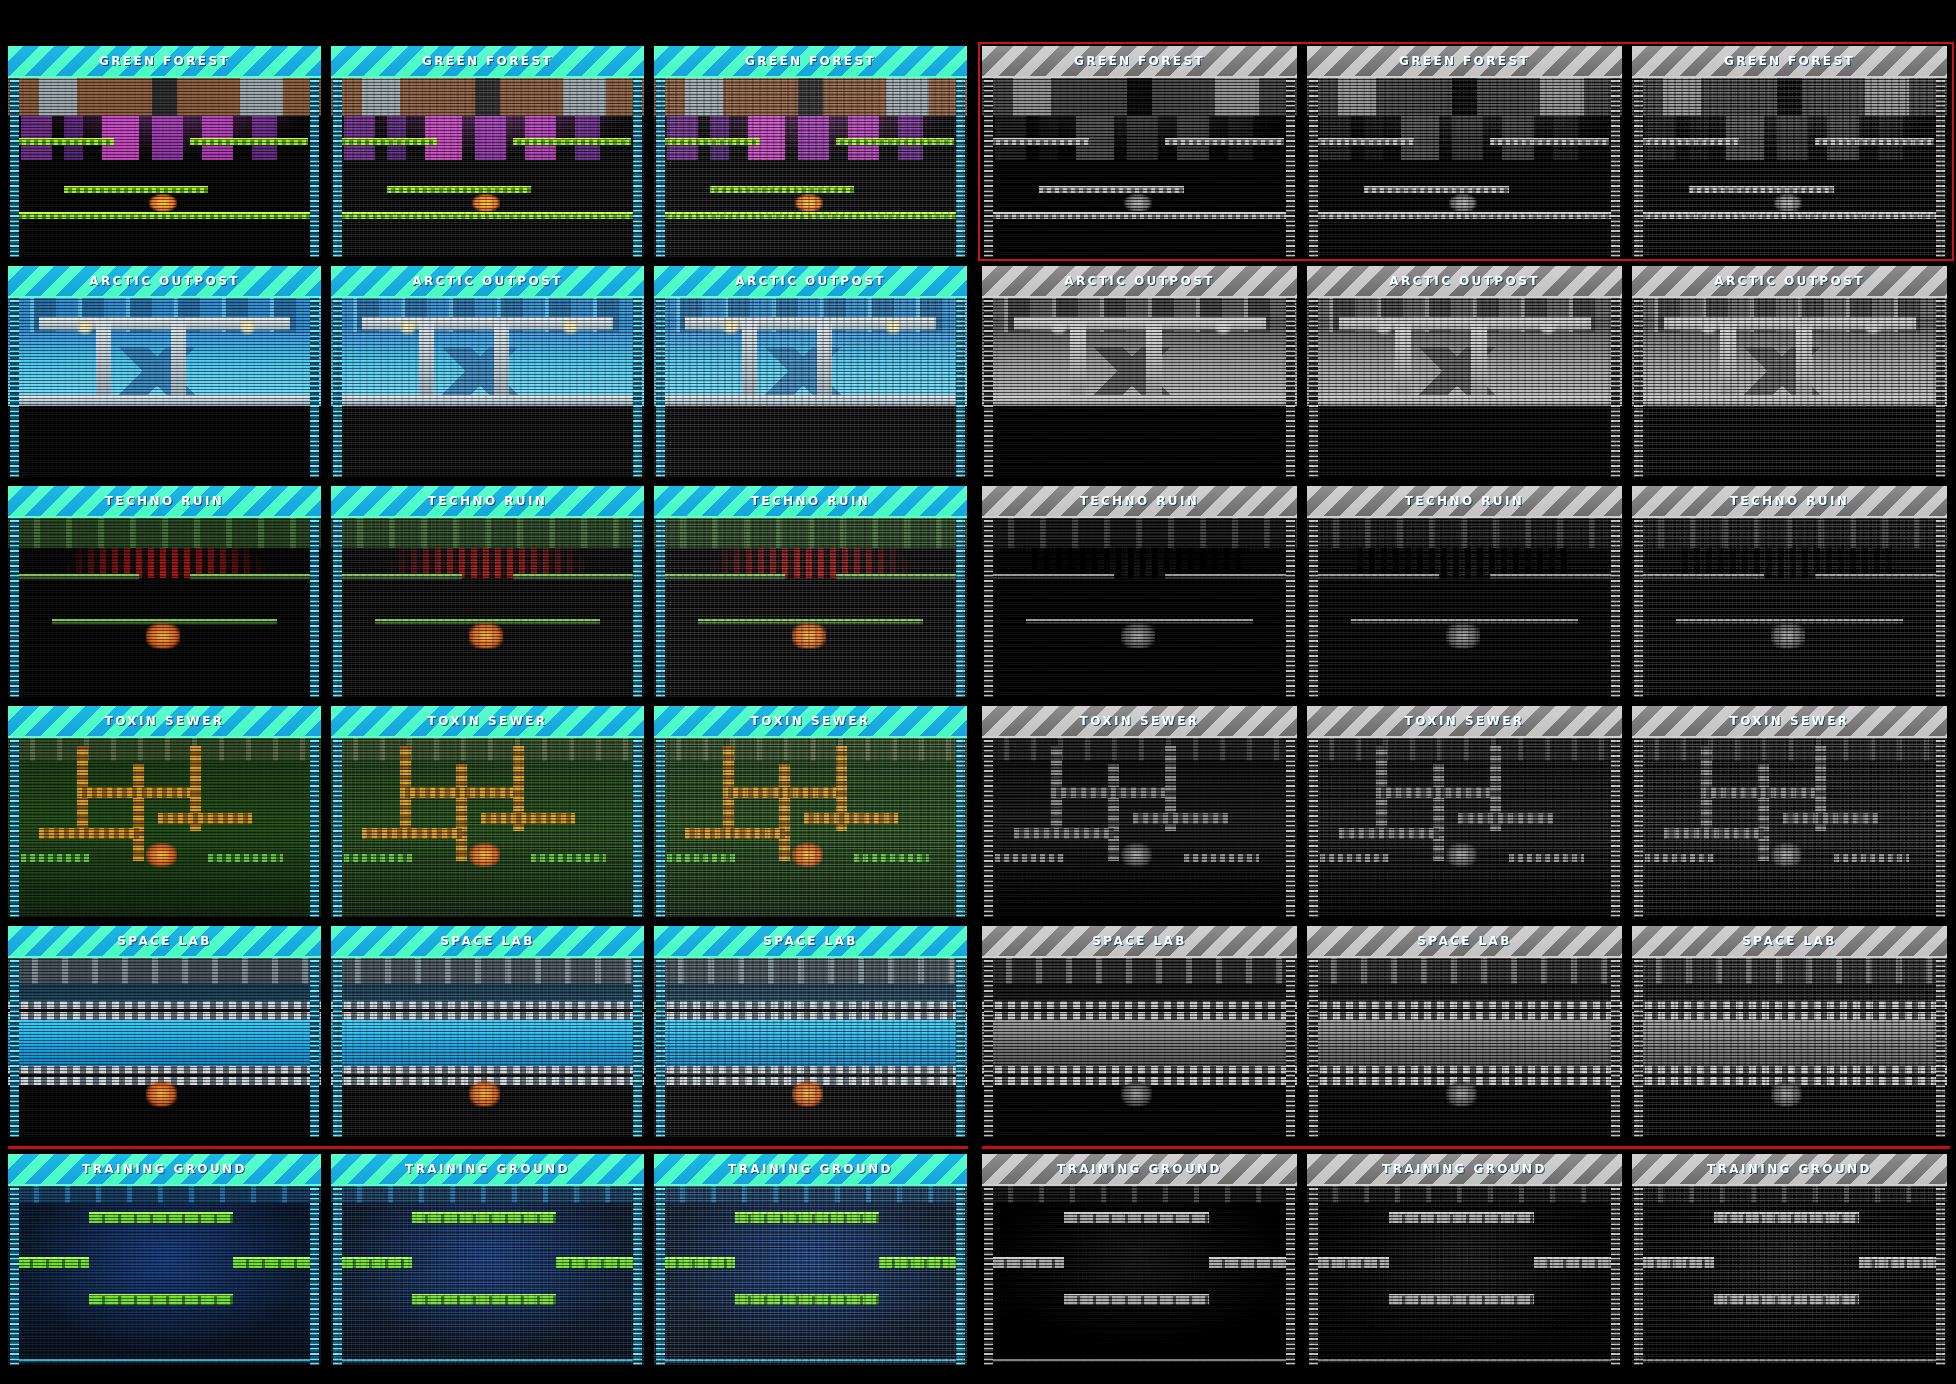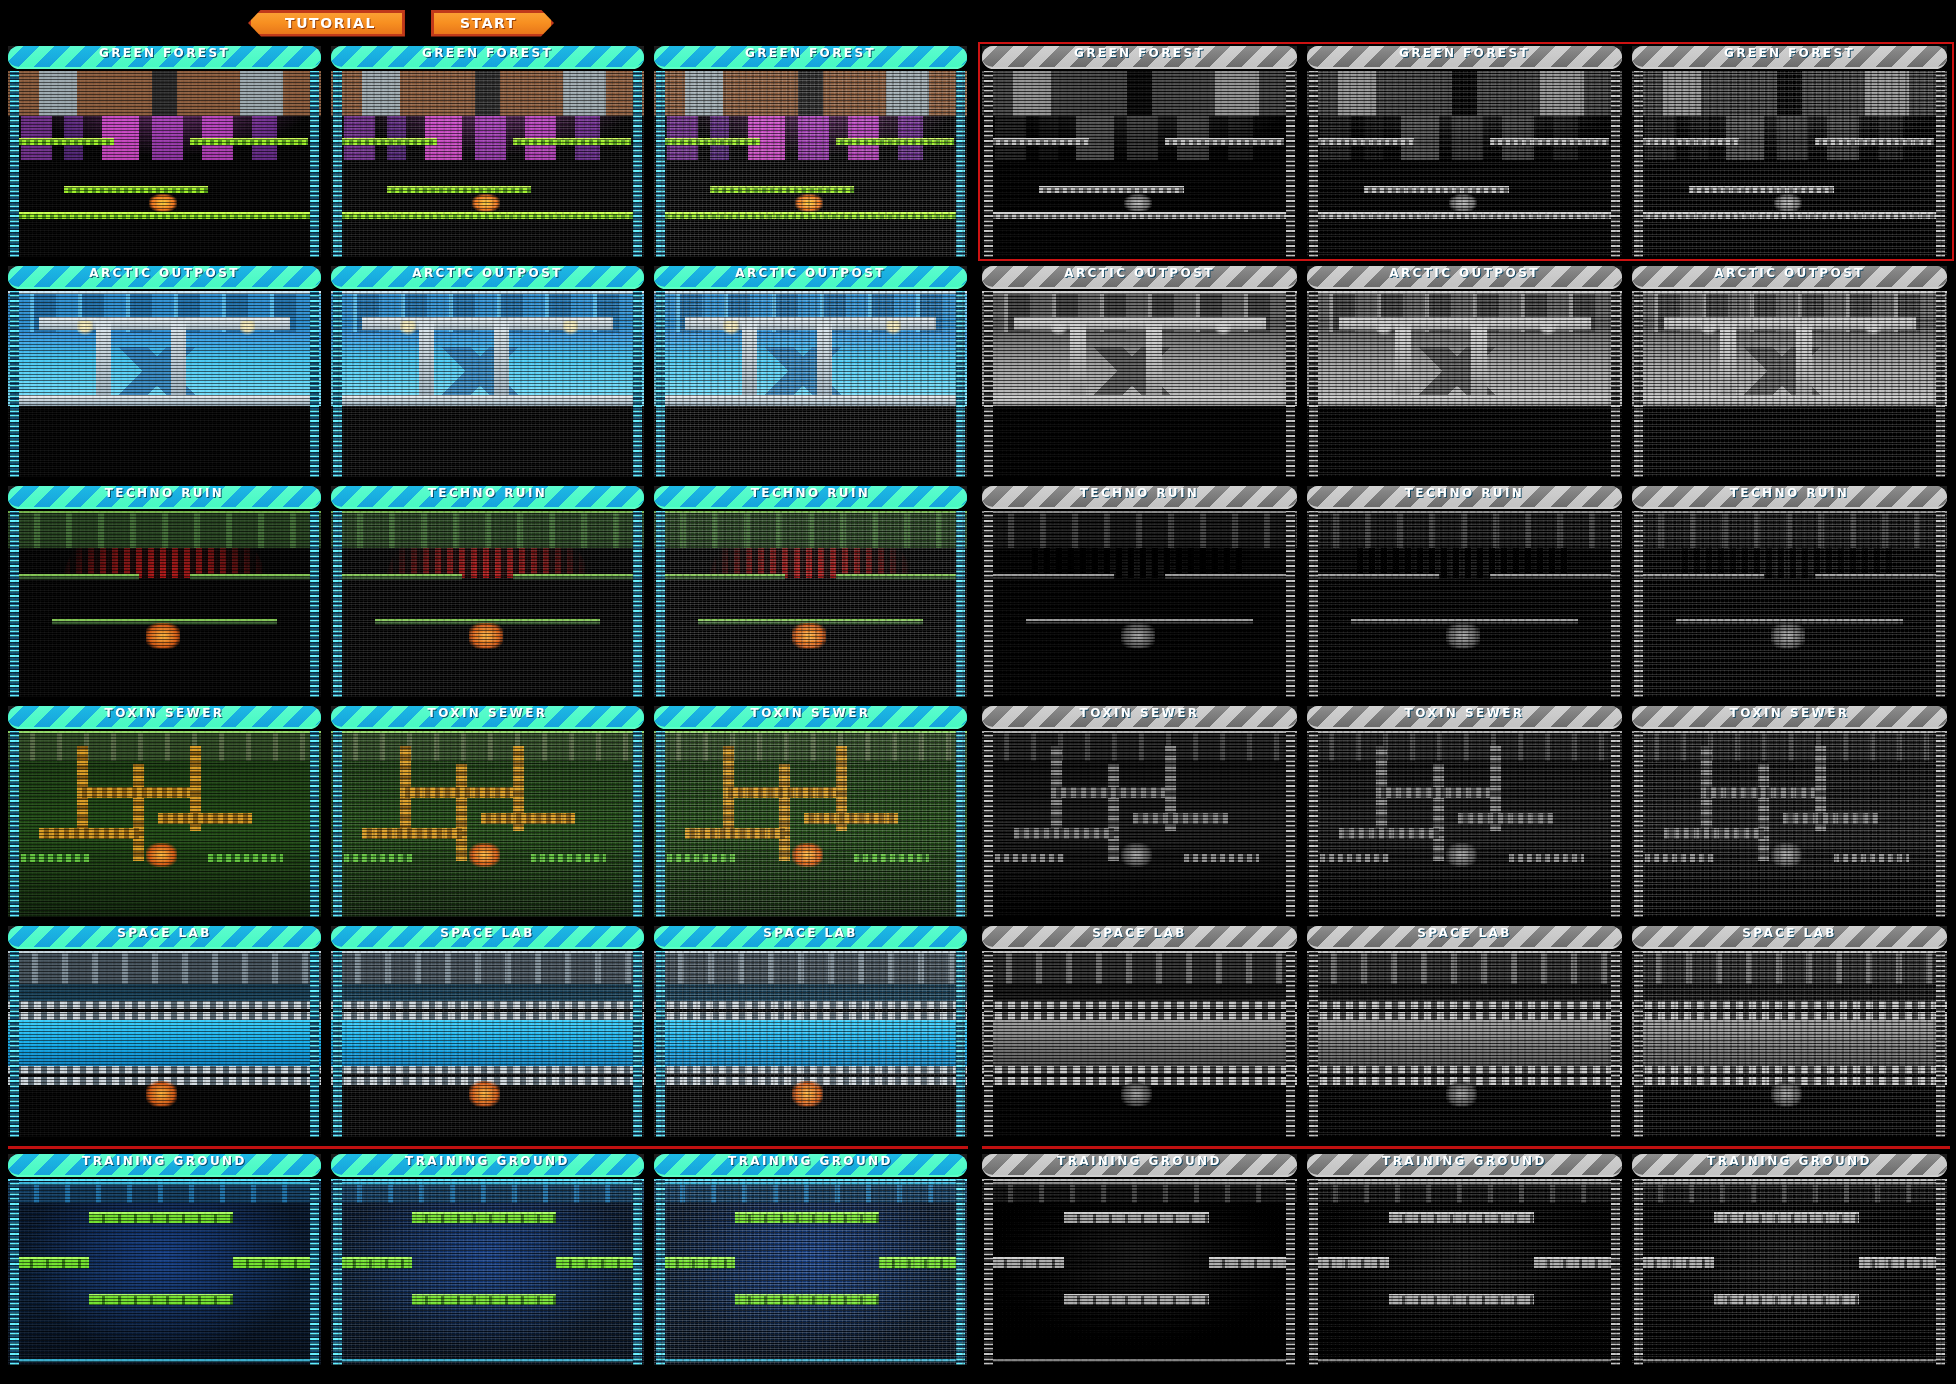--- a/index.html
+++ b/index.html
@@ -70,30 +70,29 @@
     background: #000;
     overflow: hidden;
     cursor: pointer;
     flex: 0 0 auto;
   }
   .panel-gray .tile { width: 315px; }
 
   
   .banner {
     position: absolute; left: 0; top: 0; right: 0;
-    height: 23px;
-    display: flex; align-items: flex-start; justify-content: center;
+    height: 32px;
+    display: flex; align-items: center; justify-content: center;
     background:
       repeating-linear-gradient(135deg,
         rgba(85,255,200,.95) 0 11px,
         rgba(25,175,225,.95) 11px 22px),
       #1fb8dd;
     border-bottom: 2px solid #5effc8;
     z-index: 6;
-    border-radius: 12px;
   }
   .banner::after{
     content:""; position:absolute; inset:0;
     background: linear-gradient(180deg, rgba(255,255,255,.12), rgba(0,0,0,.15));
     mix-blend-mode: overlay;
   }
   .banner-label {
     position: relative; z-index: 2;
     color: #ffffff;
     font-size: 12px; font-weight: bold;
@@ -317,28 +316,20 @@
   .train-frame {
     position:absolute; inset:3px; z-index:3;
     border:3px solid #3fd0f5; opacity:.8;
   }
 </style>
 </head>
 <body>
 
 <div id="app">
 
-  <div class="topbar">
-    <div class="btn btn-tutorial">
-      <span>TUTORIAL</span>
-    </div>
-    <div class="btn btn-start">
-      <span>START</span>
-    </div>
-  </div>
 
   <div class="grid-wrap">
     <div class="panel panel-color" id="panel-color">
         <div class="row">
           <div class="tile">
             <div class="banner">
               <span class="banner-label">GREEN FOREST</span>
             </div>
             <div class="scene">
               <div class="layer forest-pillars"></div>

